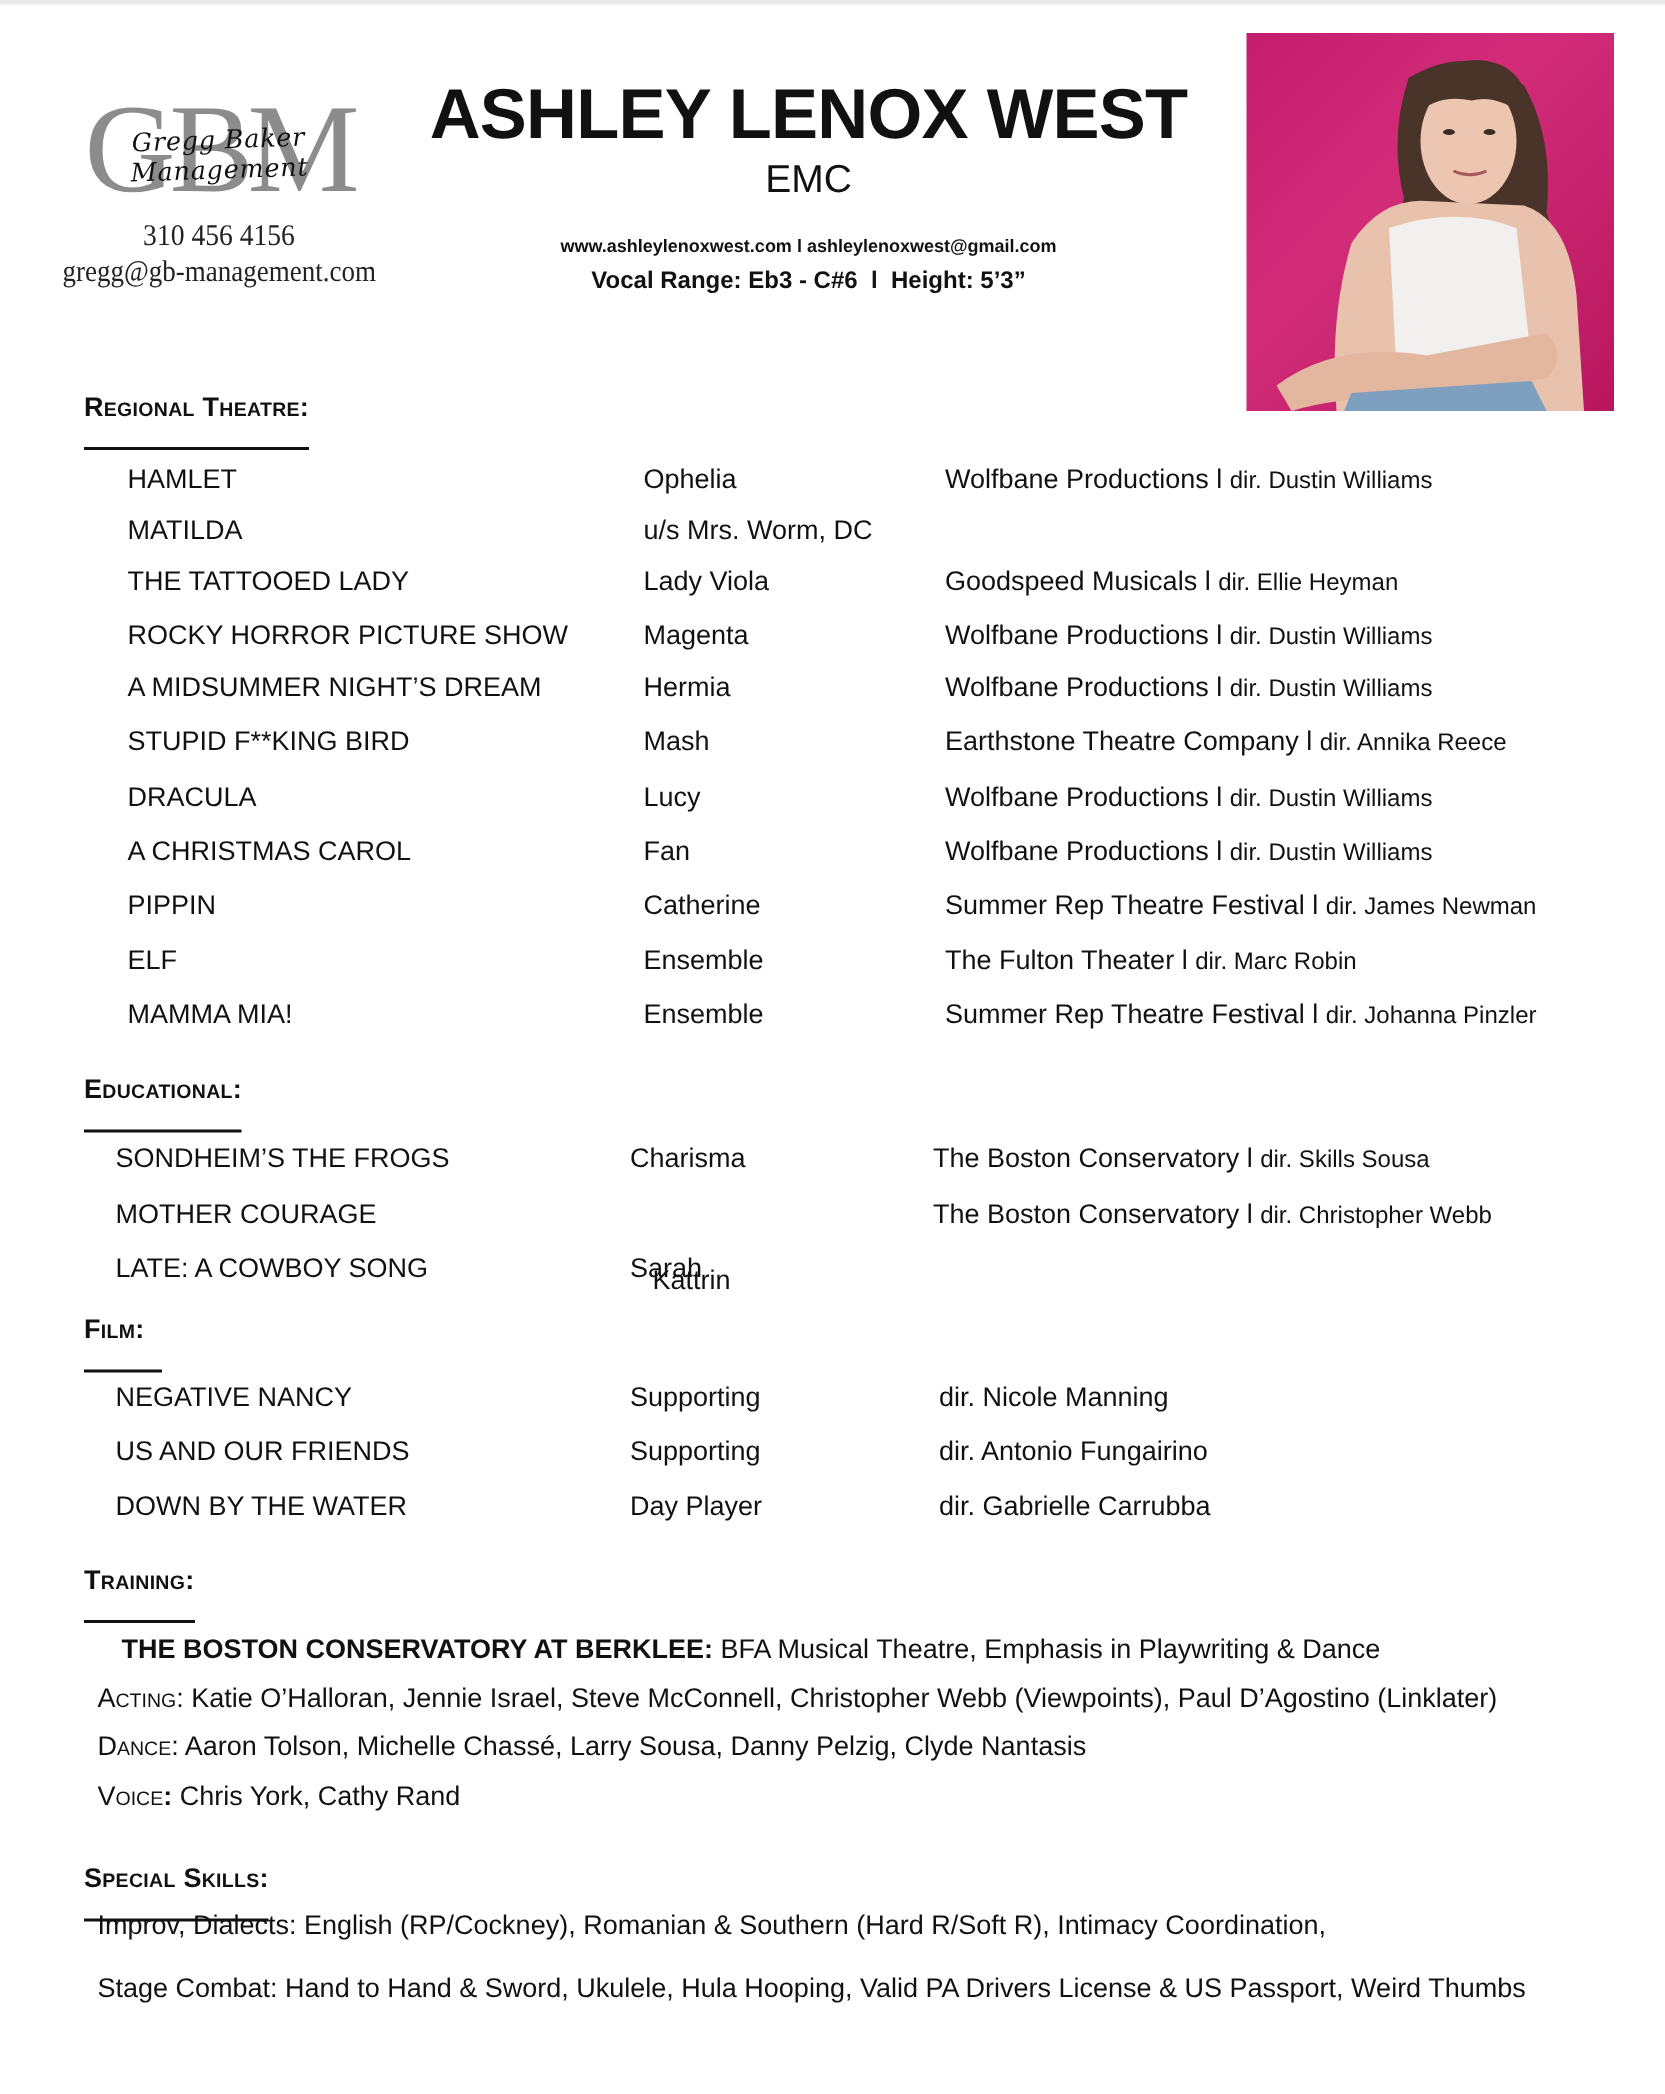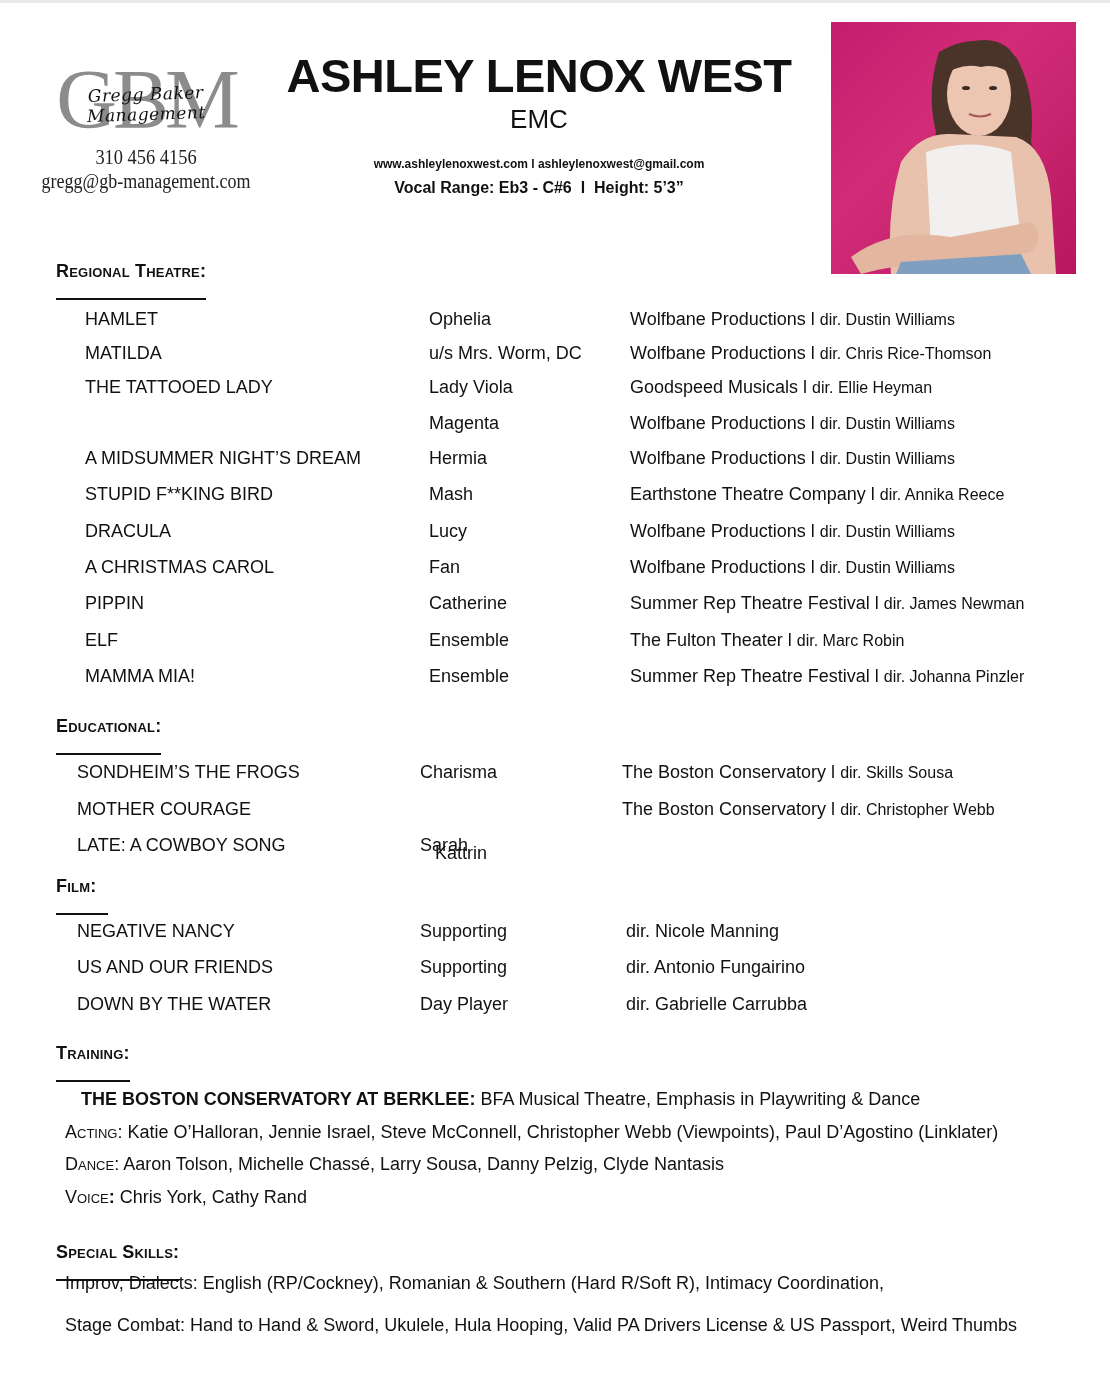--- a/index.html
+++ b/index.html
@@ -103,28 +103,28 @@
 <div class="sec-title" style="left:56px; top:260px;">Regional Theatre:</div>
 <div id="regional-rows">
     <div class="row" style="left:85px; top:308px; width:1000px; height:24px;">
       <span class="c1">HAMLET</span>
       <span class="c2" style="left:344px;">Ophelia</span>
       <span class="c3" style="left:545px;"><span>Wolfbane Productions l</span> <span class="dir">dir. Dustin Williams</span></span>
     </div>
     <div class="row" style="left:85px; top:342px; width:1000px; height:24px;">
       <span class="c1">MATILDA</span>
       <span class="c2" style="left:344px;">u/s Mrs. Worm, DC</span>
-      <span class="c3" style="left:545px;"><span>Wolfbane Productions l</span> <span class="dir">dir. Chris Rice-Thomson</span></span>
     </div>
     <div class="row" style="left:85px; top:376px; width:1000px; height:24px;">
       <span class="c1">THE TATTOOED LADY</span>
       <span class="c2" style="left:344px;">Lady Viola</span>
       <span class="c3" style="left:545px;"><span>Goodspeed Musicals l</span> <span class="dir">dir. Ellie Heyman</span></span>
     </div>
     <div class="row" style="left:85px; top:412px; width:1000px; height:24px;">
+      <span class="c1">ROCKY HORROR PICTURE SHOW</span>
       <span class="c2" style="left:344px;">Magenta</span>
       <span class="c3" style="left:545px;"><span>Wolfbane Productions l</span> <span class="dir">dir. Dustin Williams</span></span>
     </div>
     <div class="row" style="left:85px; top:447px; width:1000px; height:24px;">
       <span class="c1">A MIDSUMMER NIGHT’S DREAM</span>
       <span class="c2" style="left:344px;">Hermia</span>
       <span class="c3" style="left:545px;"><span>Wolfbane Productions l</span> <span class="dir">dir. Dustin Williams</span></span>
     </div>
     <div class="row" style="left:85px; top:483px; width:1000px; height:24px;">
       <span class="c1">STUPID F**KING BIRD</span>

